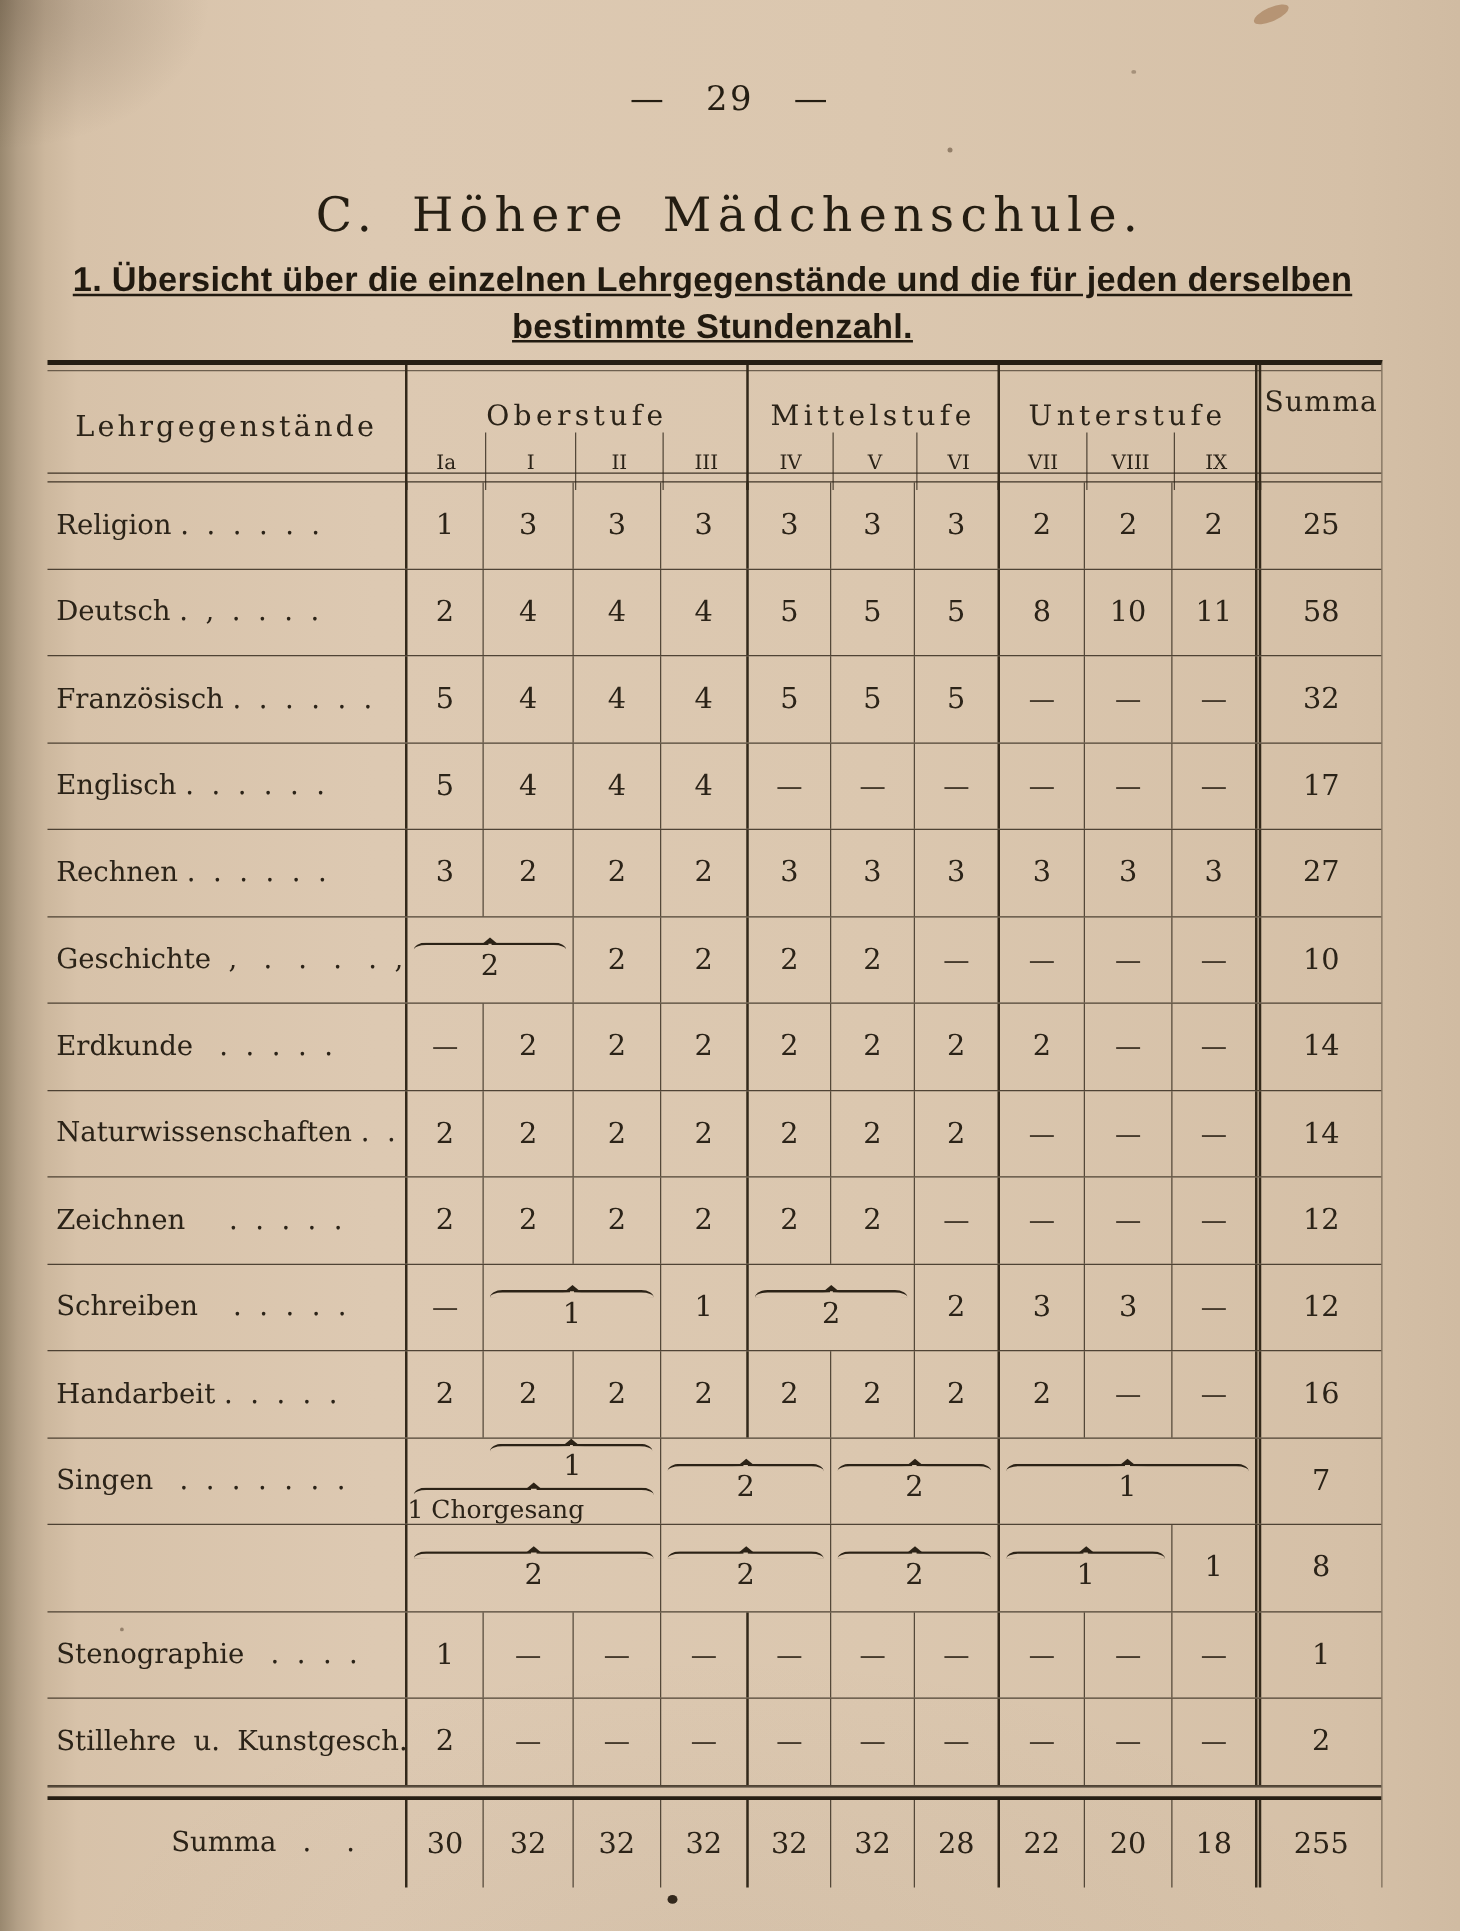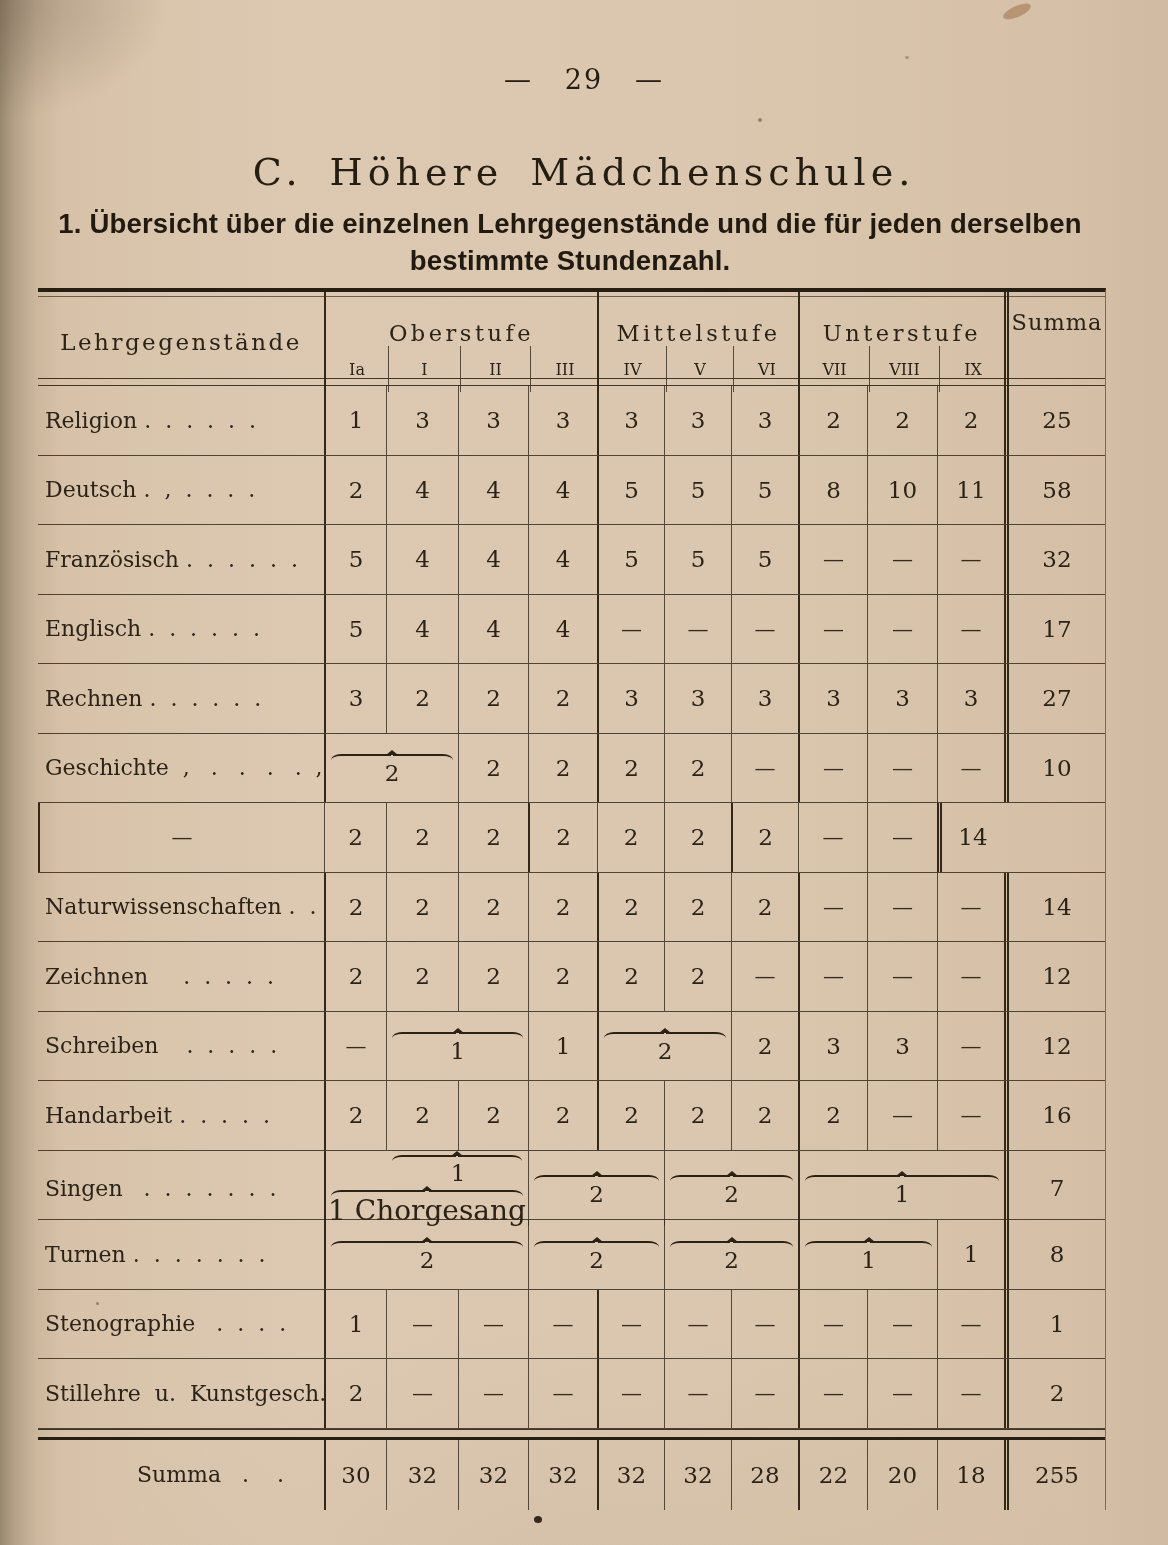--- a/index.html
+++ b/index.html
@@ -28,20 +28,21 @@
     position:absolute;top:150px;left:0;width:100%;
     text-align:center;font-size:38px;letter-spacing:5px;word-spacing:10px;
     color:#241d12;
   }
   .subtitle{
     position:absolute;top:206px;left:30px;width:1080px;
     text-align:center;
     font-family:"Liberation Sans", sans-serif;font-weight:bold;
     font-size:27.5px;line-height:1.33;color:#211a10;
     letter-spacing:0.2px;
+    text-decoration:underline;
   }
   
   .tbl{
     position:absolute;top:288px;left:38px;width:1067px;
     border-top:4.5px solid #261e13;
     border-right:1.2px solid rgba(50,40,27,.55);
   }
   .tr{
     display:grid;
     grid-template-columns:286px 62px 72px 70px 69px 67px 67px 67px 69px 70px 67px 101px;
@@ -73,21 +74,21 @@
   .brace{position:relative;height:9px;margin:0 5px;flex:none;}
   .brace::before,.brace::after{content:"";position:absolute;top:4px;width:49%;height:4px;border-top:2.6px solid #2b2216;}
   .brace::before{left:0;border-top-left-radius:10px 6px;}
   .brace::after{right:0;border-top-right-radius:10px 6px;}
   .brace i{position:absolute;left:50%;top:0;transform:translateX(-50%);width:0;height:0;
     border-left:6px solid transparent;border-right:6px solid transparent;border-bottom:5px solid #2b2216;}
   
   .singen-cell{justify-content:center;gap:1px;}
   .singen-cell .brace.upper{margin-left:66px;margin-right:6px;}
   .singen-cell .gv.upper{margin-left:62px;}
-  .singen-cell .note{text-align:center;font-size:28px;line-height:1.1;white-space:pre;}
+  .singen-cell .note{font-size:20px;line-height:1.1;white-space:pre;}
   
   .foot-rule{height:7px;border-top:1.7px solid rgba(45,36,24,.9);border-bottom:3.6px solid #261e13;}
   .foot{height:70px;border-bottom:none;}
   .foot .lab{justify-content:flex-end;padding-right:40px;white-space:pre;}
   
   .speck{position:absolute;border-radius:50%;}
   .speck.s1{left:534px;top:1516px;width:8px;height:7px;background:#33281c;}
   .speck.s2{left:758px;top:118px;width:4px;height:4px;background:rgba(90,70,50,.55);}
   .speck.s3{left:1002px;top:6px;width:30px;height:11px;background:#96683f;opacity:.5;transform:rotate(-24deg);}
   .speck.s4{left:96px;top:1302px;width:3px;height:3px;background:rgba(80,62,44,.5);}
@@ -226,20 +227,21 @@
       <div class="td bC">2</div>
       <div class="td bB">2</div>
       <div class="td bB dash">—</div>
       <div class="td bA dash">—</div>
       <div class="td bB dash">—</div>
       <div class="td bB dash">—</div>
       <div class="td bD">10</div>
     </div>
 
     <div class="tr">
+      <div class="td lab">Erdkunde   .  .  .  .  .</div>
       <div class="td bA dash">—</div>
       <div class="td bB">2</div>
       <div class="td bB">2</div>
       <div class="td bB">2</div>
       <div class="td bC">2</div>
       <div class="td bB">2</div>
       <div class="td bB">2</div>
       <div class="td bA">2</div>
       <div class="td bB dash">—</div>
       <div class="td bB dash">—</div>
@@ -341,21 +343,20 @@
       <div class="gcell bA" style="grid-column:9 / span 3">
         <div class="brace">
             <i></i>
           </div>
         <div class="gv">1</div>
       </div>
       <div class="td bD">7</div>
     </div>
 
     <div class="tr">
-      <div class="td lab">Turnen .  .  .  .  .  .  .</div>
       <div class="gcell bA" style="grid-column:2 / span 3">
         <div class="brace">
             <i></i>
           </div>
         <div class="gv">2</div>
       </div>
       <div class="gcell bB" style="grid-column:5 / span 2">
         <div class="brace">
             <i></i>
           </div>

